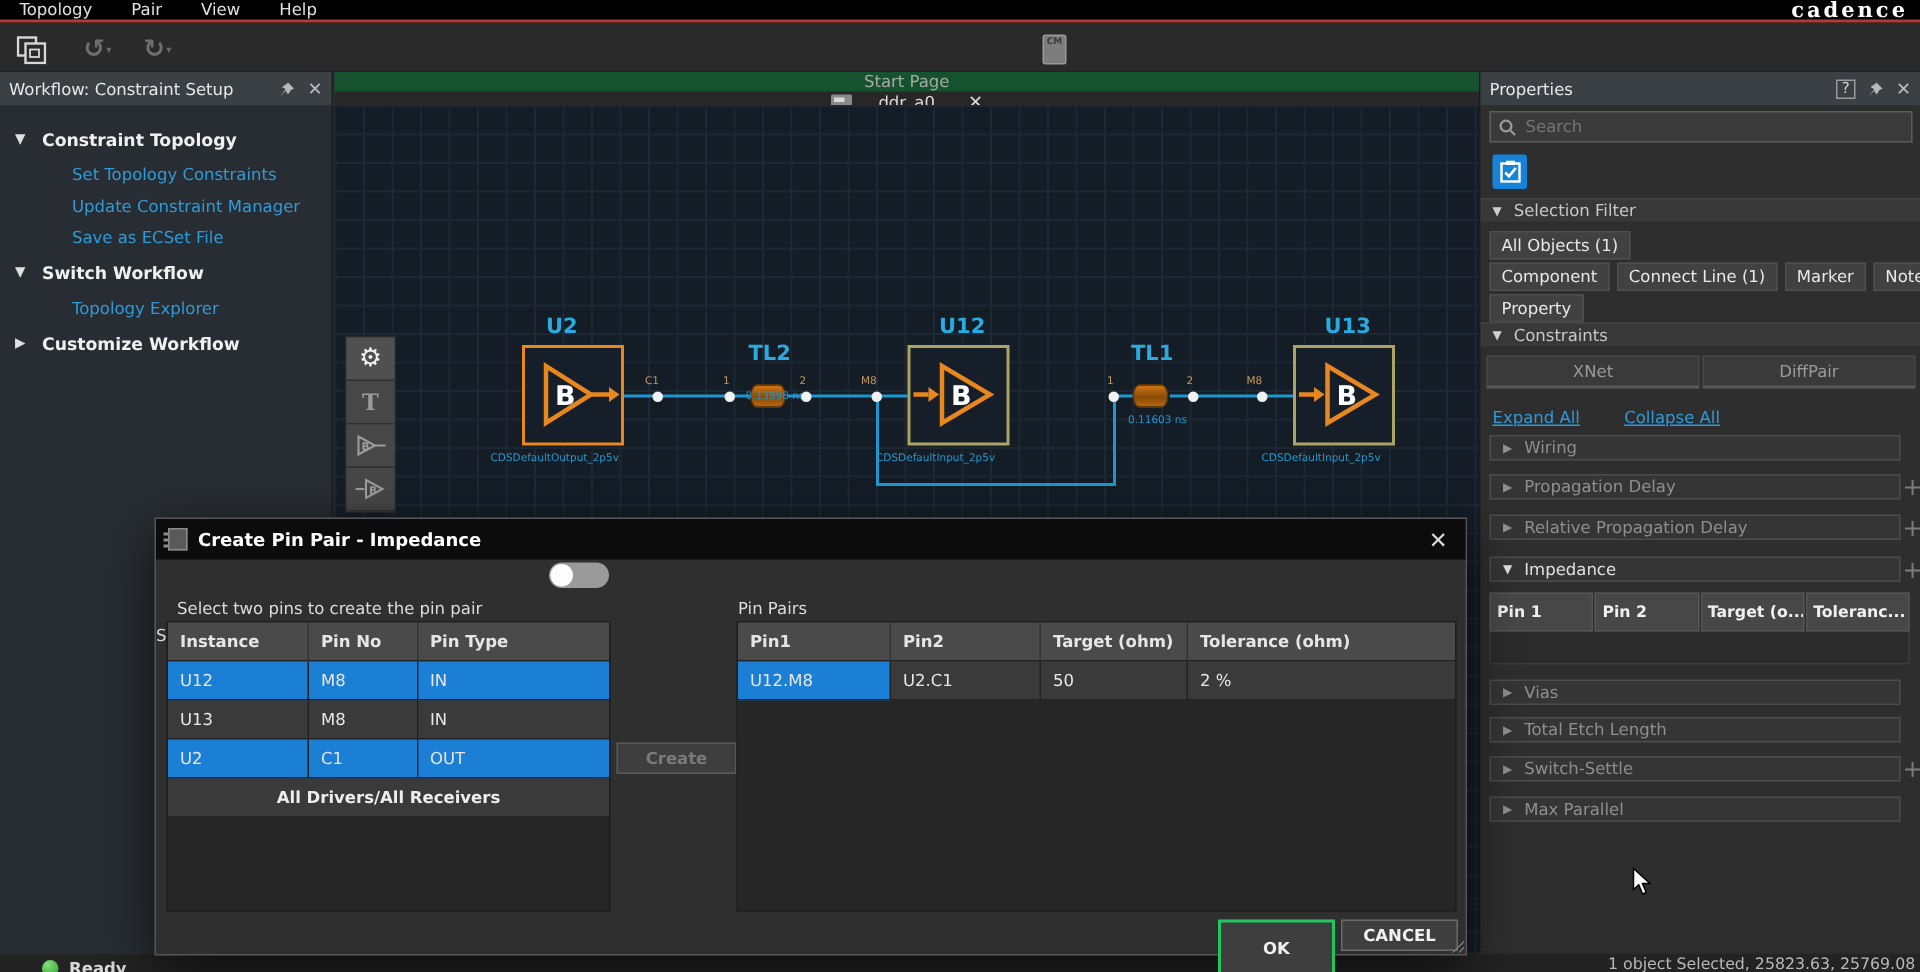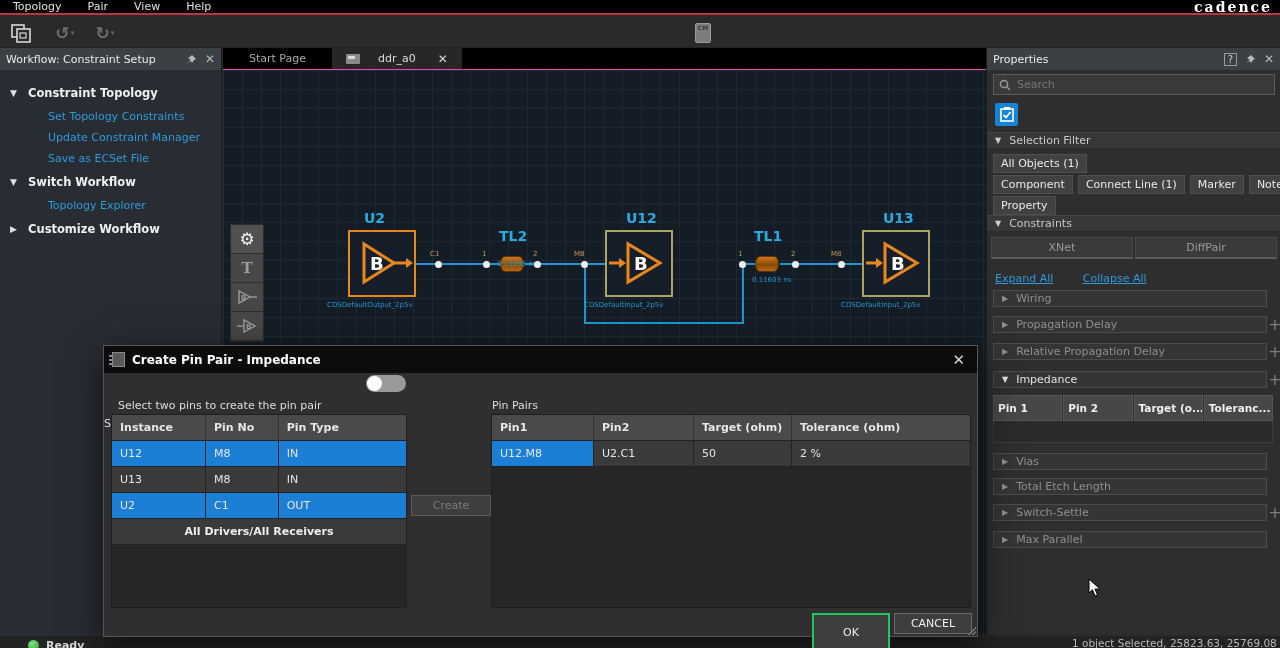--- a/index.html
+++ b/index.html
@@ -24,21 +24,21 @@
   
   .wf-panel { position:absolute; left:0; top:48px; width:222px; height:590px; background:#282d33; border-right:1px solid #1c1c1c; }
   .panel-header { height:22px; background:#3b4045; display:flex; align-items:center; padding:0 6px; }
   .panel-header .ph-title { color:#e8e8e8; font-size:11px; flex:1; }
   .ph-ico { color:#b9b9b9; font-size:12px; margin-left:8px; cursor:default; }
   .wf-section { display:flex; align-items:center; color:#f0f0f0; font-size:11.5px; font-weight:bold; padding:6px 0 6px 10px; }
   .wf-caret { color:#e0e0e0; font-size:9px; width:18px; }
   .wf-link { color:#2e9bd9; font-size:11px; padding:4px 0 4px 48px; cursor:pointer; }
 
   
-  .tabbar { position:absolute; left:223px; top:48px; width:763px; height:22px; background:#000000; display:flex; border-bottom:1px solid #ec4899; }
+  .tabbar { position:absolute; left:223px; top:48px; width:763px; height:22px; background:#14532d; display:flex; border-bottom:1px solid #ec4899;flex-direction:column; }
   .tab { display:flex; align-items:center; justify-content:center; font-size:11px; color:#a8a8a8; padding:0 26px; }
   .tab.active { background:#272727; color:#dcdcdc; padding:0 14px; }
   .tab .tab-close { color:#d8d8d8; font-size:12px; margin-left:22px; }
   .tab-ico { width:14px; height:10px; background:#8a8a8a; border-radius:1px; margin-right:18px; position:relative; }
   .tab-ico::after { content:""; position:absolute; left:2px; top:2px; width:7px; height:3px; background:#d8d8d8; }
 
   .canvas { position:absolute; left:223px; top:70px; width:763px; height:565px; background:#141d26; overflow:hidden;
     background-image:linear-gradient(#1c2834 1px, transparent 1px),linear-gradient(90deg,#1c2834 1px, transparent 1px);
     background-size:19px 19px; }
 
@@ -118,21 +118,21 @@
   .dt-row { display:flex; }
   .dt-cell { font-size:11px; color:#e6e6e6; padding:6px 8px; border-right:1px solid #222; border-bottom:1px solid #222;
     overflow:hidden; white-space:nowrap; }
   .dt-head .dt-cell { background:#4a4a4a; font-weight:bold; border-right:1px solid #333; }
   .dt-body .dt-cell { background:#3a3a3a; }
   .dt-body.sel .dt-cell { background:#1c7fd6; }
   .dt-footer { background:#3a3a3a; color:#eee; font-size:11px; font-weight:bold; text-align:center; padding:6px 0; border-bottom:1px solid #222; }
   .c-inst { width:100px; } .c-pinno { width:77px; } .c-ptype { width:136px; border-right:none!important; }
   .p-pin1 { width:102px; } .p-pin2 { width:100px; } .p-target { width:98px; } .p-tol { width:178px; border-right:none!important; }
 
-  .btn { display:flex; align-items:center; justify-content:center; font-size:11px; }
+  .btn { display:flex; align-items:center; justify-content:center; font-size:11px;font-weight:bold; }
   .create-btn { position:absolute; left:307px; top:149px; width:80px; height:21px; background:#3e3e3e; border:1px solid #5a5a5a; color:#7a7a7a; }
   .ok-btn { position:absolute; left:708px; top:267px; width:78px; height:39px; background:#3e3e3e; border:2px solid #22c55e; color:#f0f0f0; }
   .cancel-btn { position:absolute; left:790px; top:267px; width:78px; height:21px; background:#3e3e3e; border:1px solid #6a6a6a; color:#f0f0f0; }
   .grip { position:absolute; right:1px; bottom:1px; width:8px; height:8px;
     background:linear-gradient(135deg, transparent 50%, #777 50%, #777 60%, transparent 60%, transparent 75%, #777 75%, #777 85%, transparent 85%); }
 
   svg { display:block; }
 </style>
 </head>
 <body>

